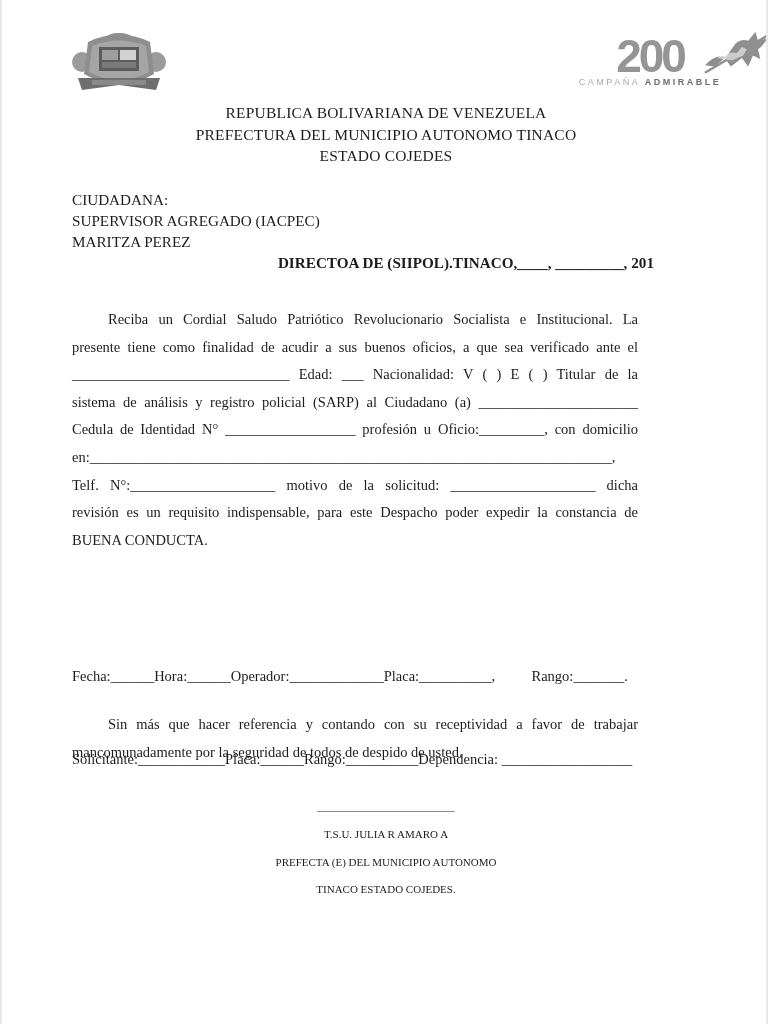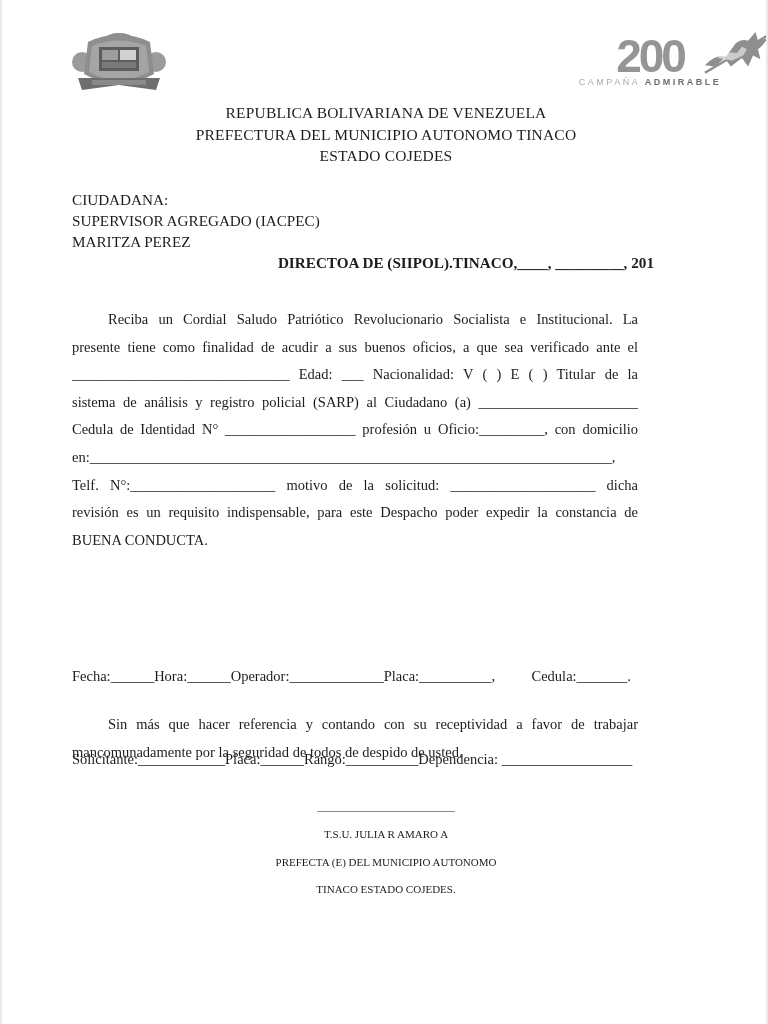--- a/index.html
+++ b/index.html
@@ -178,21 +178,21 @@
     <div class="jline">______________________________ Edad: ___ Nacionalidad: V ( ) E ( ) Titular de la</div>
     <div class="jline">sistema de análisis y registro policial (SARP) al Ciudadano (a) ______________________</div>
     <div class="jline">Cedula de Identidad N° __________________ profesión u Oficio:_________, con domicilio</div>
     <div class="jline">en:________________________________________________________________________,</div>
     <div class="jline">Telf. N°:____________________ motivo de la solicitud: ____________________ dicha</div>
     <div class="jline">revisión es un requisito indispensable, para este Despacho poder expedir la constancia de</div>
     <div class="jline lastline">BUENA CONDUCTA.</div>
   </div>
 
   <div class="form-block">
-    <div>Fecha:______Hora:______Operador:_____________Placa:__________,          Cedula:_______.</div>
+    <div>Fecha:______Hora:______Operador:_____________Placa:__________,          Rango:_______.</div>
     <div>Solicitante:____________Placa:______Rango:__________Dependencia: __________________</div>
   </div>
 
   <div class="closing-block">
     <div class="jline indent">Sin más que hacer referencia y contando con su receptividad a favor de trabajar</div>
     <div class="jline lastline">mancomunadamente por la seguridad de todos de despido de usted.</div>
   </div>
 
   <div class="signature-block">
     <div>_________________________</div>

